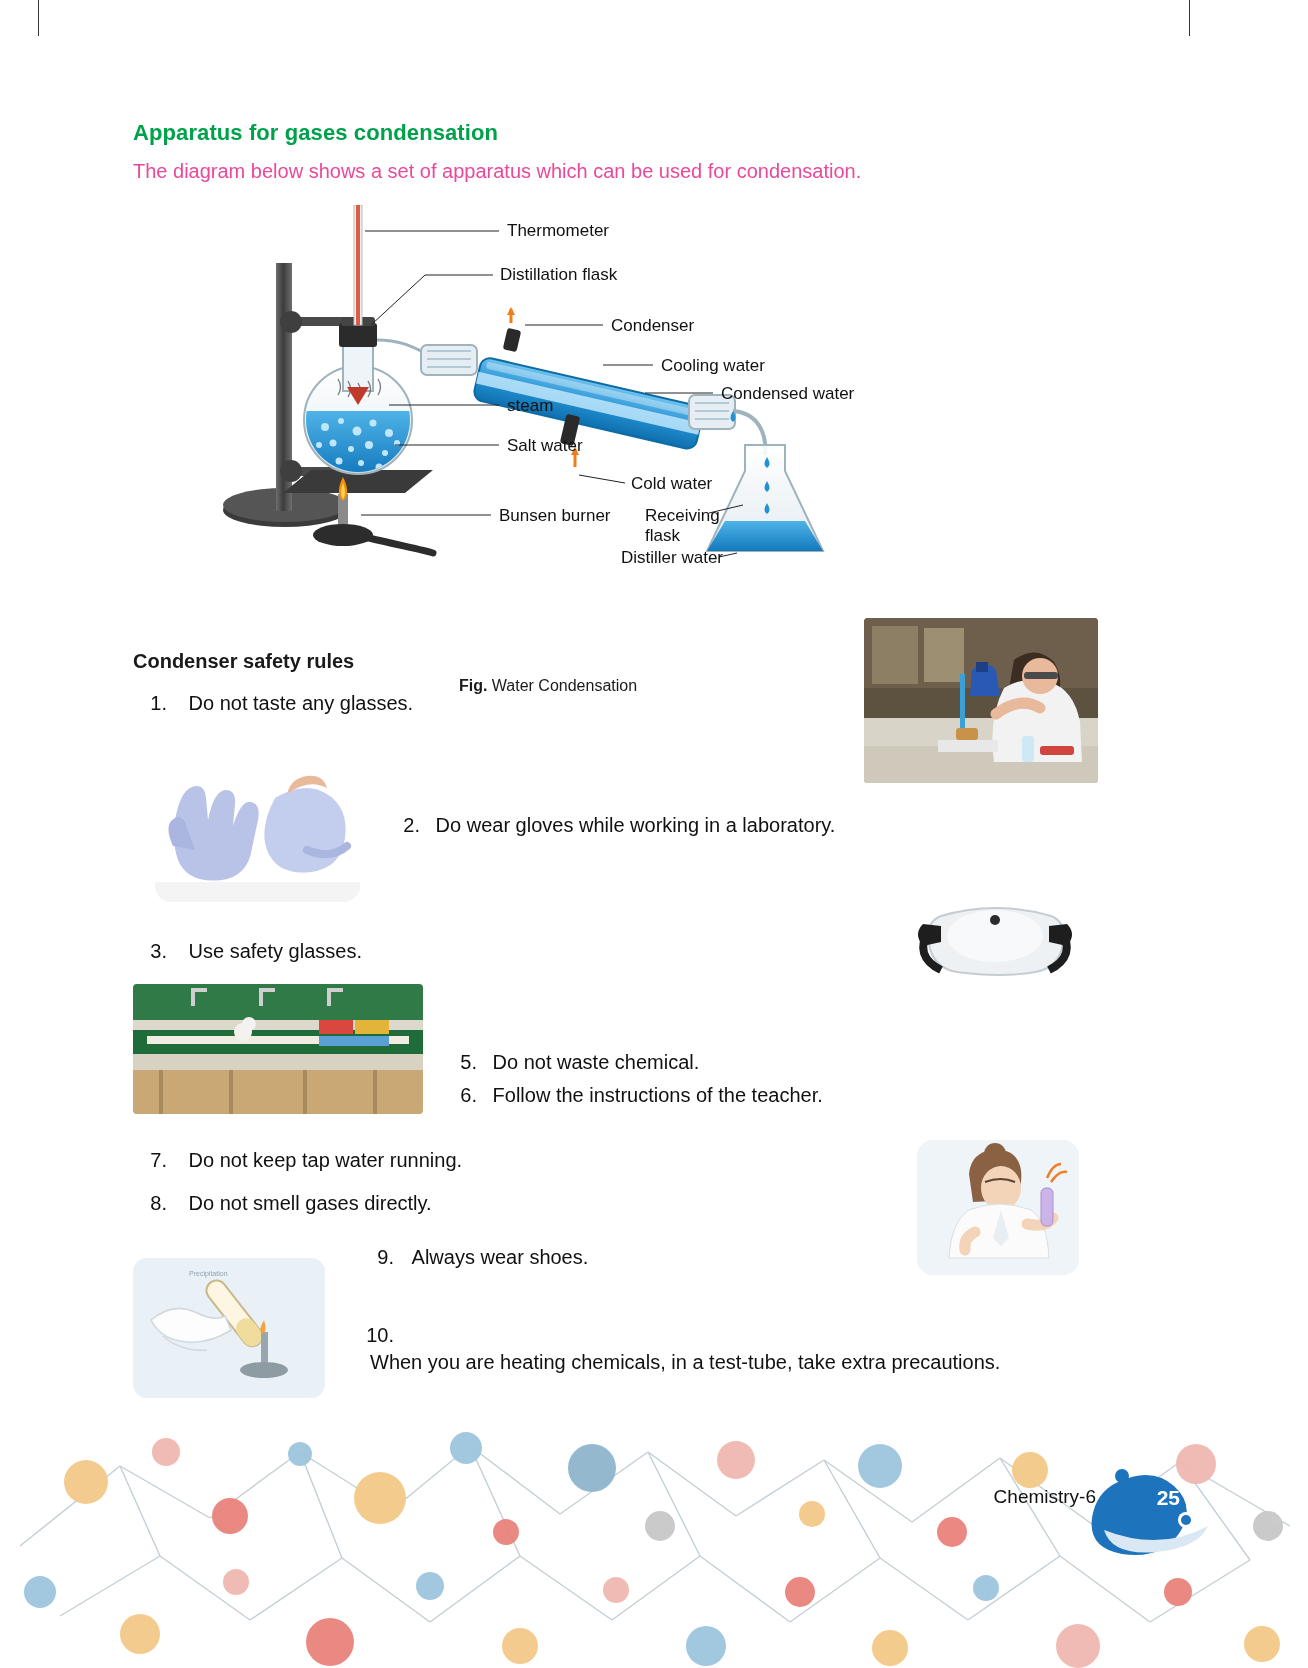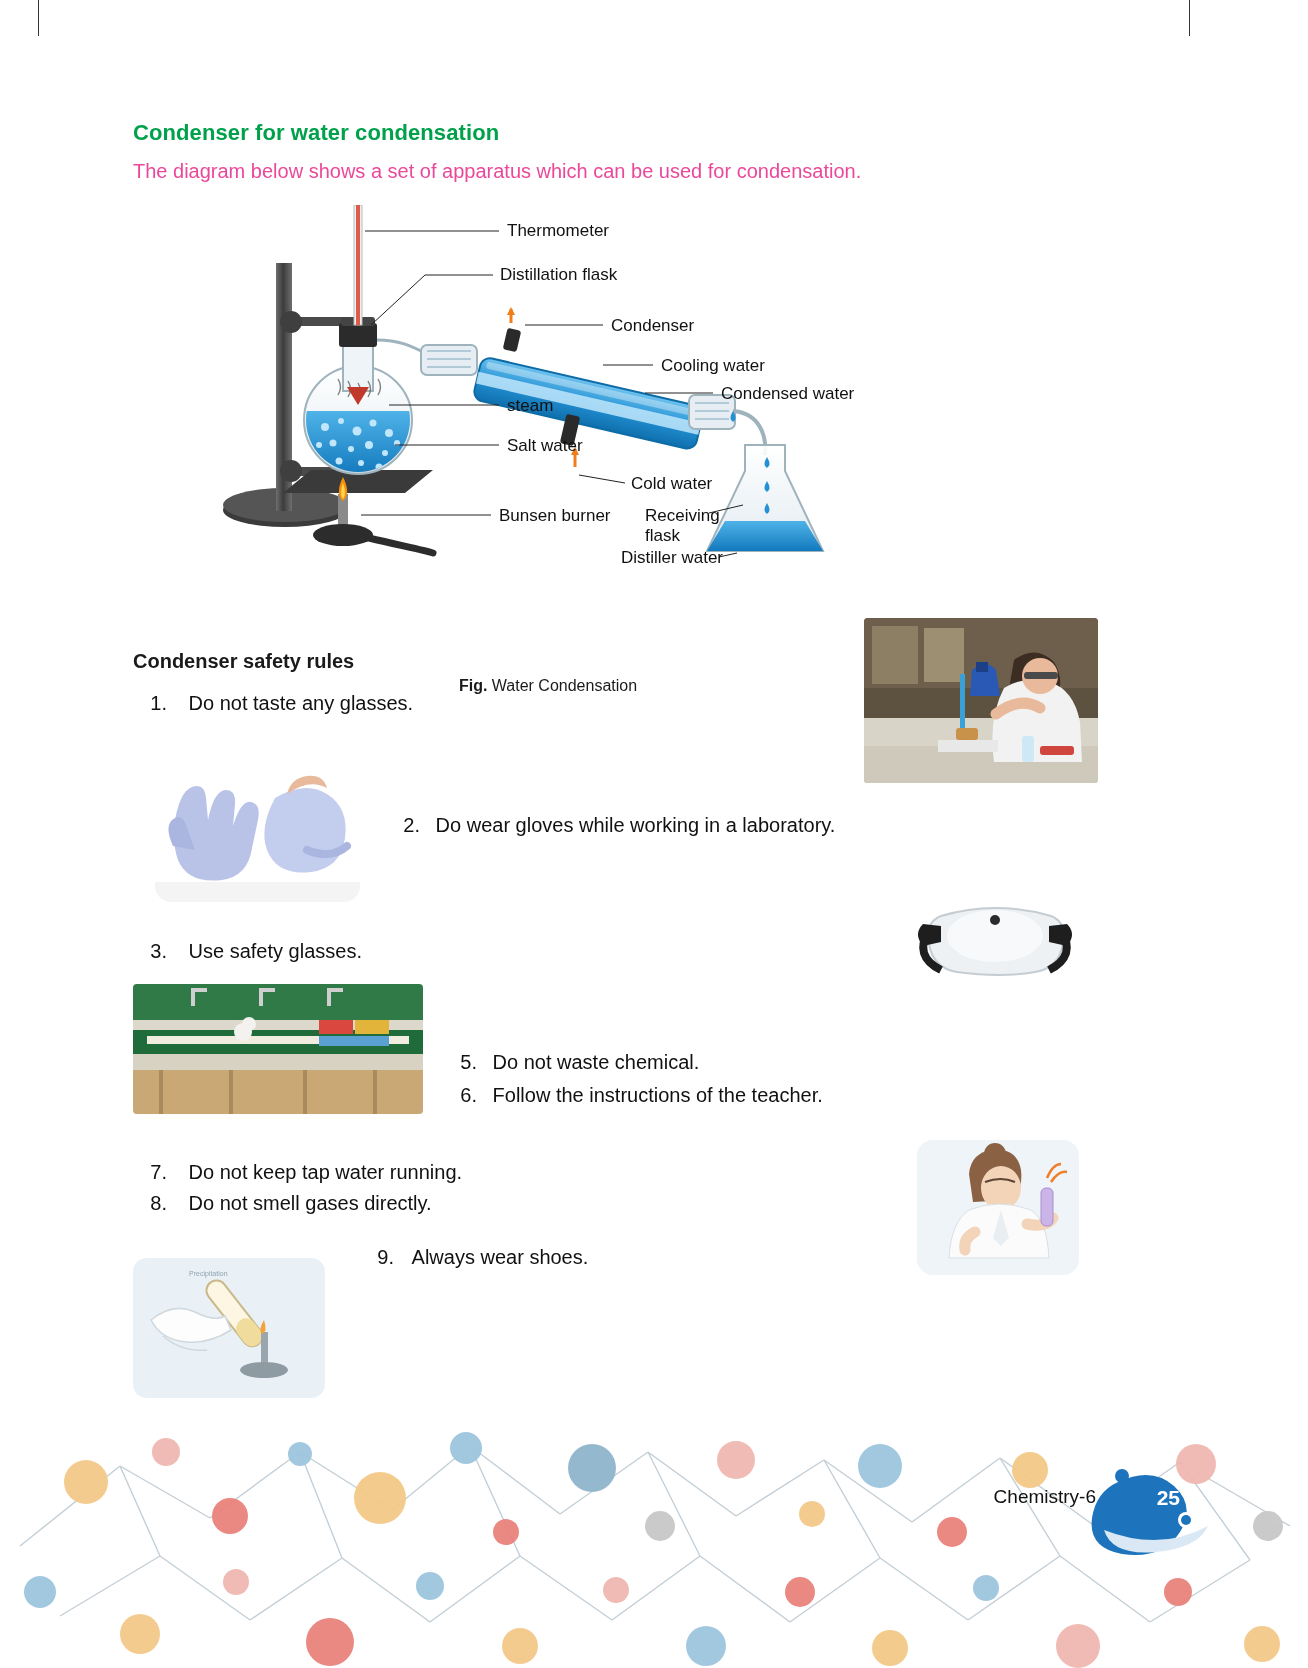--- a/index.html
+++ b/index.html
@@ -89,21 +89,21 @@
     display: inline-block;
     text-align: right;
   }
 
   .rule-1 { left: 145px; top: 690px; }
   .rule-2 { left: 398px; top: 812px; }
   .rule-3 { left: 145px; top: 938px; }
   .rule-4 { left: 455px; top: 1016px; }
   .rule-5 { left: 455px; top: 1049px; }
   .rule-6 { left: 455px; top: 1082px; }
-  .rule-7 { left: 145px; top: 1147px; margin-top: 12px; }
+  .rule-7 { left: 145px; top: 1147px; }
   .rule-8 { left: 145px; top: 1190px; }
   .rule-9 { left: 372px; top: 1244px; }
   .rule-10 {
     left: 360px; top: 1322px; width: 740px;
     text-align: justify;
   }
   .rule-10 .txt {
     display: inline-block;
     width: 700px;
     text-align: justify;
@@ -153,21 +153,21 @@
 </style>
 </head>
 <body>
 
 <div class="crop crop-tl-v"></div>
 <div class="crop crop-tr-v"></div>
 
 <div class="page">
 
   <div class="content">
-    <h2 class="section-title">Condenser for water condensation</h2>
+    <h2 class="section-title">Apparatus for gases condensation</h2>
     <p class="intro">The diagram below shows a set of apparatus which can be used for condensation.</p>
 
     <div class="figure-wrap">
       <svg width="966" height="470" viewBox="0 0 966 470">
         <defs>
           <linearGradient id="standGrad" x1="0" y1="0" x2="1" y2="0">
             <stop offset="0%" stop-color="#6e6e6e"></stop>
             <stop offset="45%" stop-color="#3c3c3c"></stop>
             <stop offset="100%" stop-color="#6e6e6e"></stop>
           </linearGradient>
@@ -359,20 +359,24 @@
   <div class="rule rule-8">
     <span class="num" style="width:22px">8.</span>
     <span style="margin-left:16px">Do not smell gases directly.</span>
   </div>
 
   <div class="rule rule-9">
     <span class="num" style="width:22px">9.</span>
     <span style="margin-left:12px">Always wear shoes.</span>
   </div>
 
+  <div class="rule rule-10">
+    <span class="num" style="width:34px">10.</span>
+    <span class="txt" style="margin-left:10px;width:700px">When you are heating chemicals, in a test-tube, take extra precautions.</span>
+  </div>
 
   <div class="photo photo-lab-man">
     <svg width="234" height="165" viewBox="0 0 234 165">
       <rect width="234" height="165" fill="#7a6a52"></rect>
       <rect x="0" y="0" width="234" height="70" fill="#6d5f4b"></rect>
       <rect x="8" y="8" width="46" height="58" fill="#8d7f63"></rect>
       <rect x="60" y="10" width="40" height="54" fill="#9c8f72"></rect>
       <rect x="0" y="70" width="234" height="30" fill="#5d5140"></rect>
       <rect x="0" y="100" width="234" height="65" fill="#d9d4c8"></rect>
       <rect x="0" y="128" width="234" height="37" fill="#cfc9bb"></rect>

